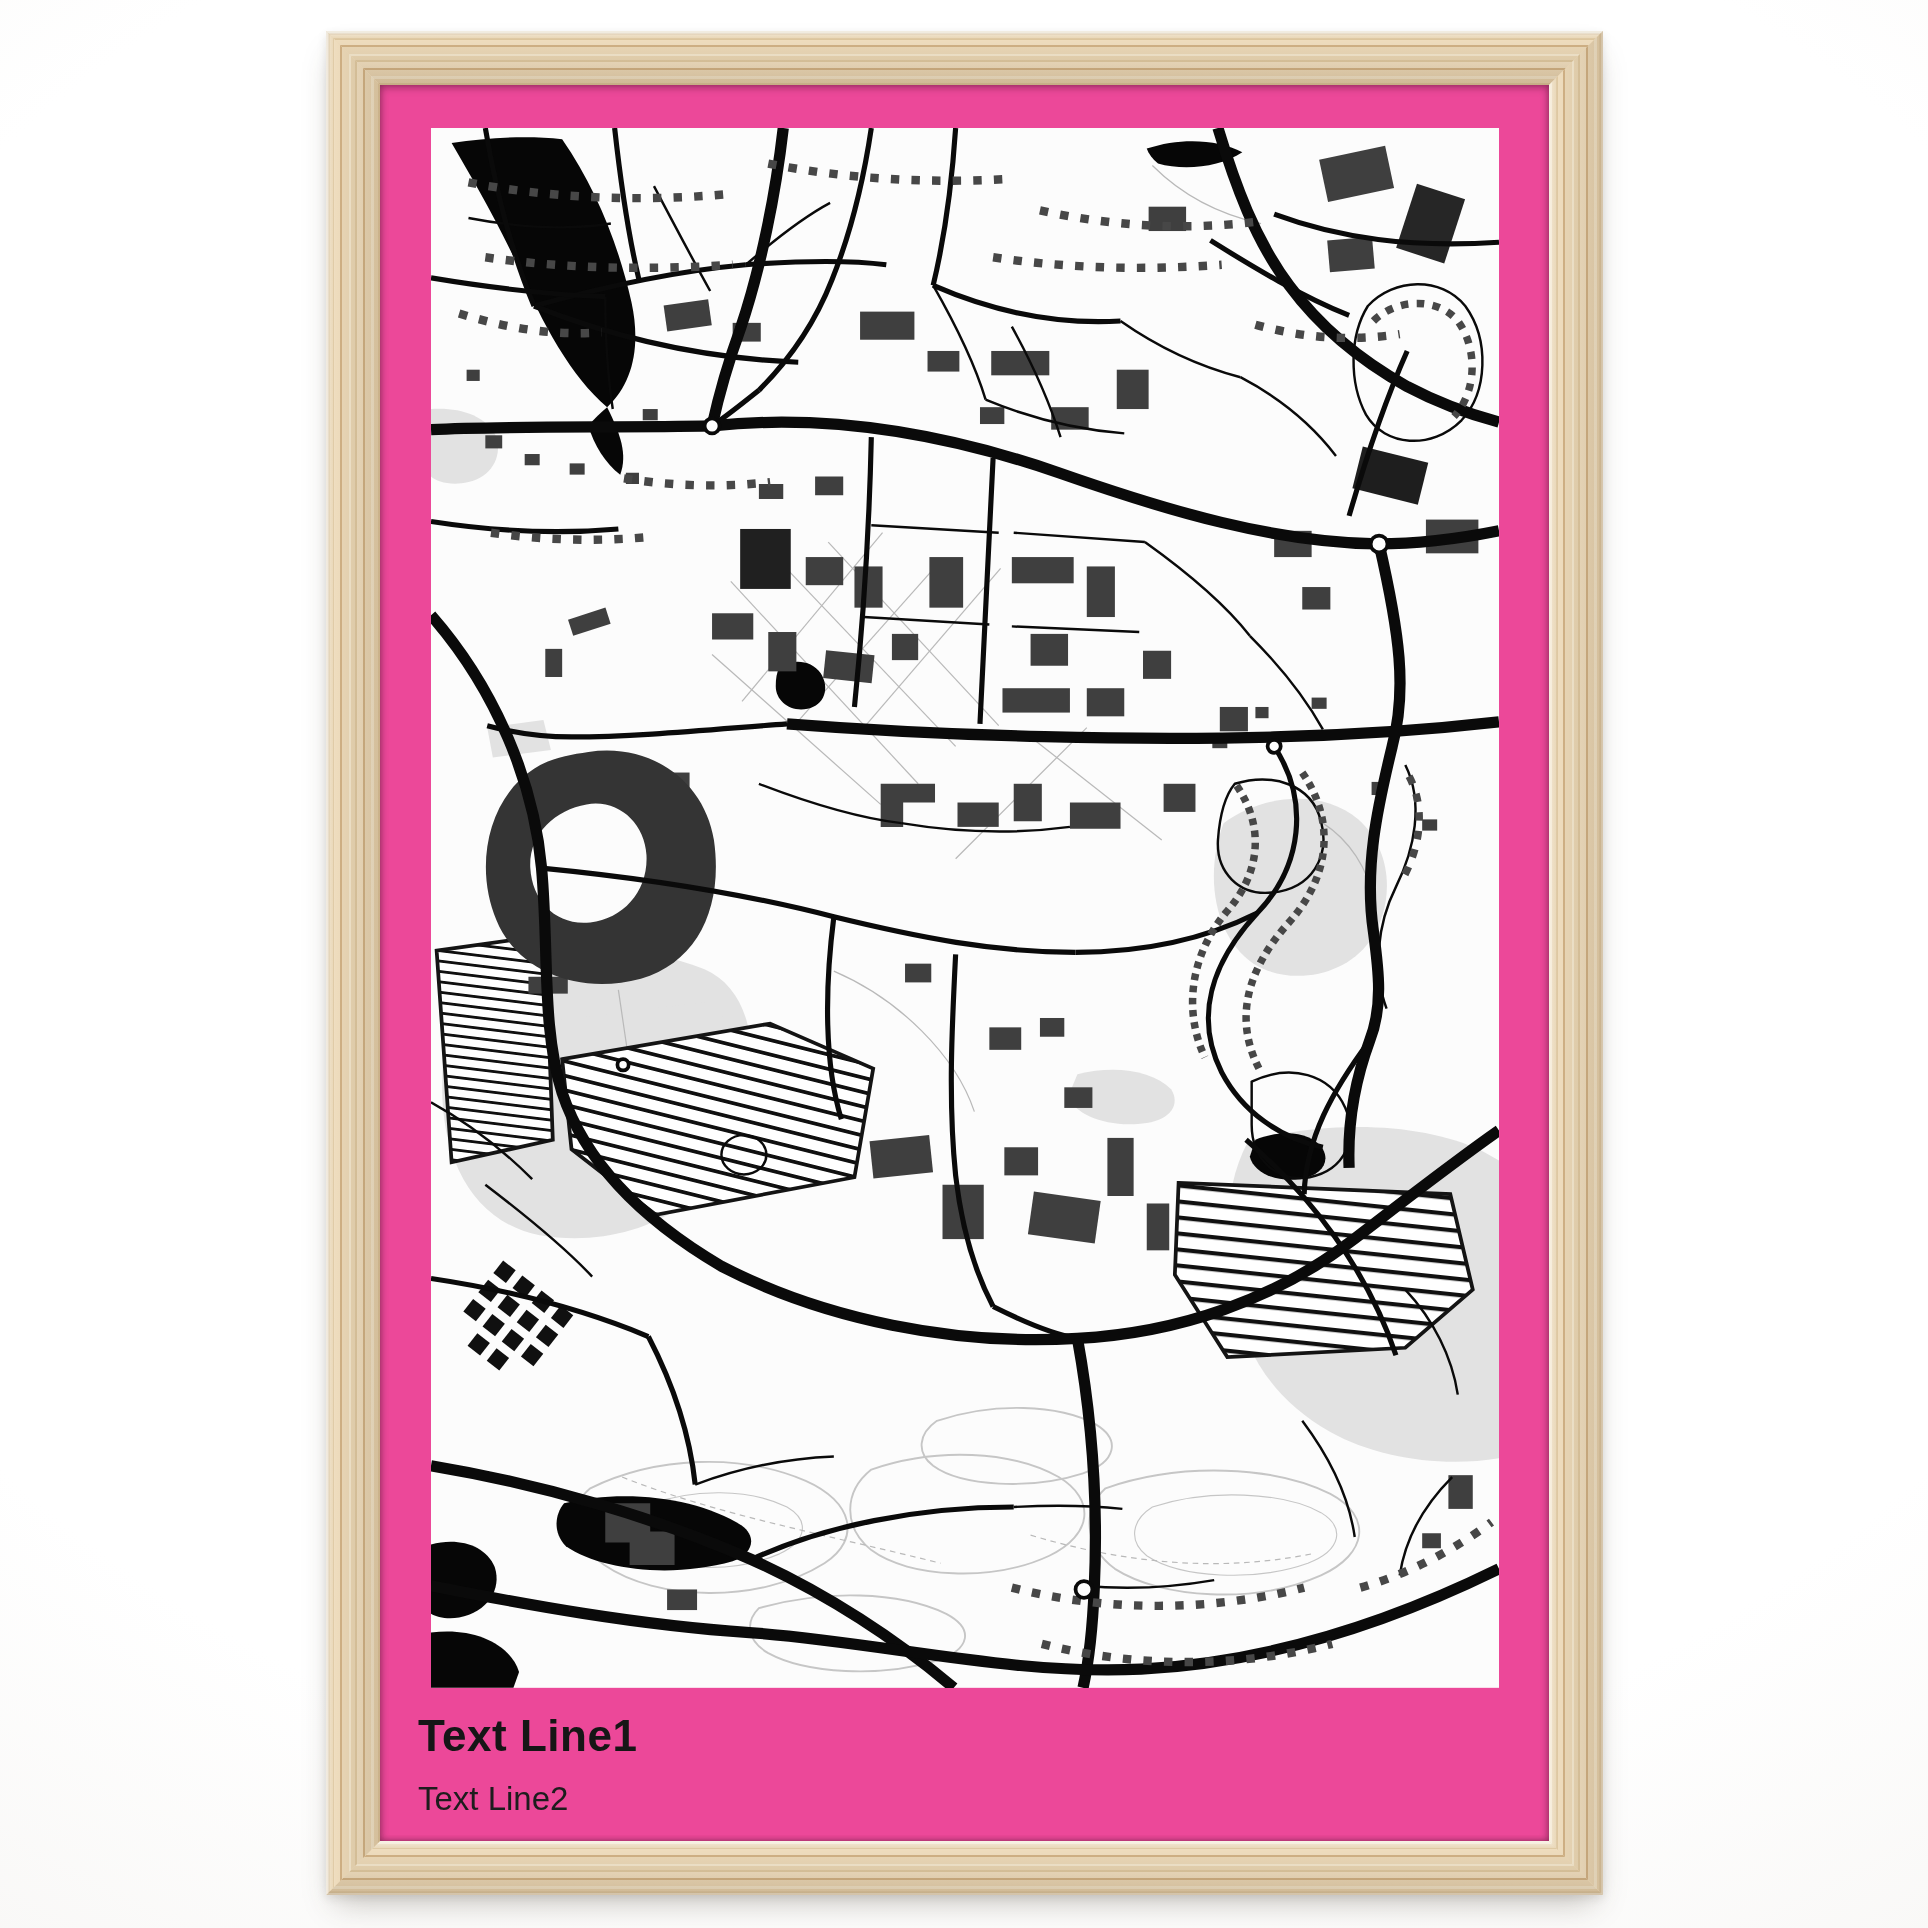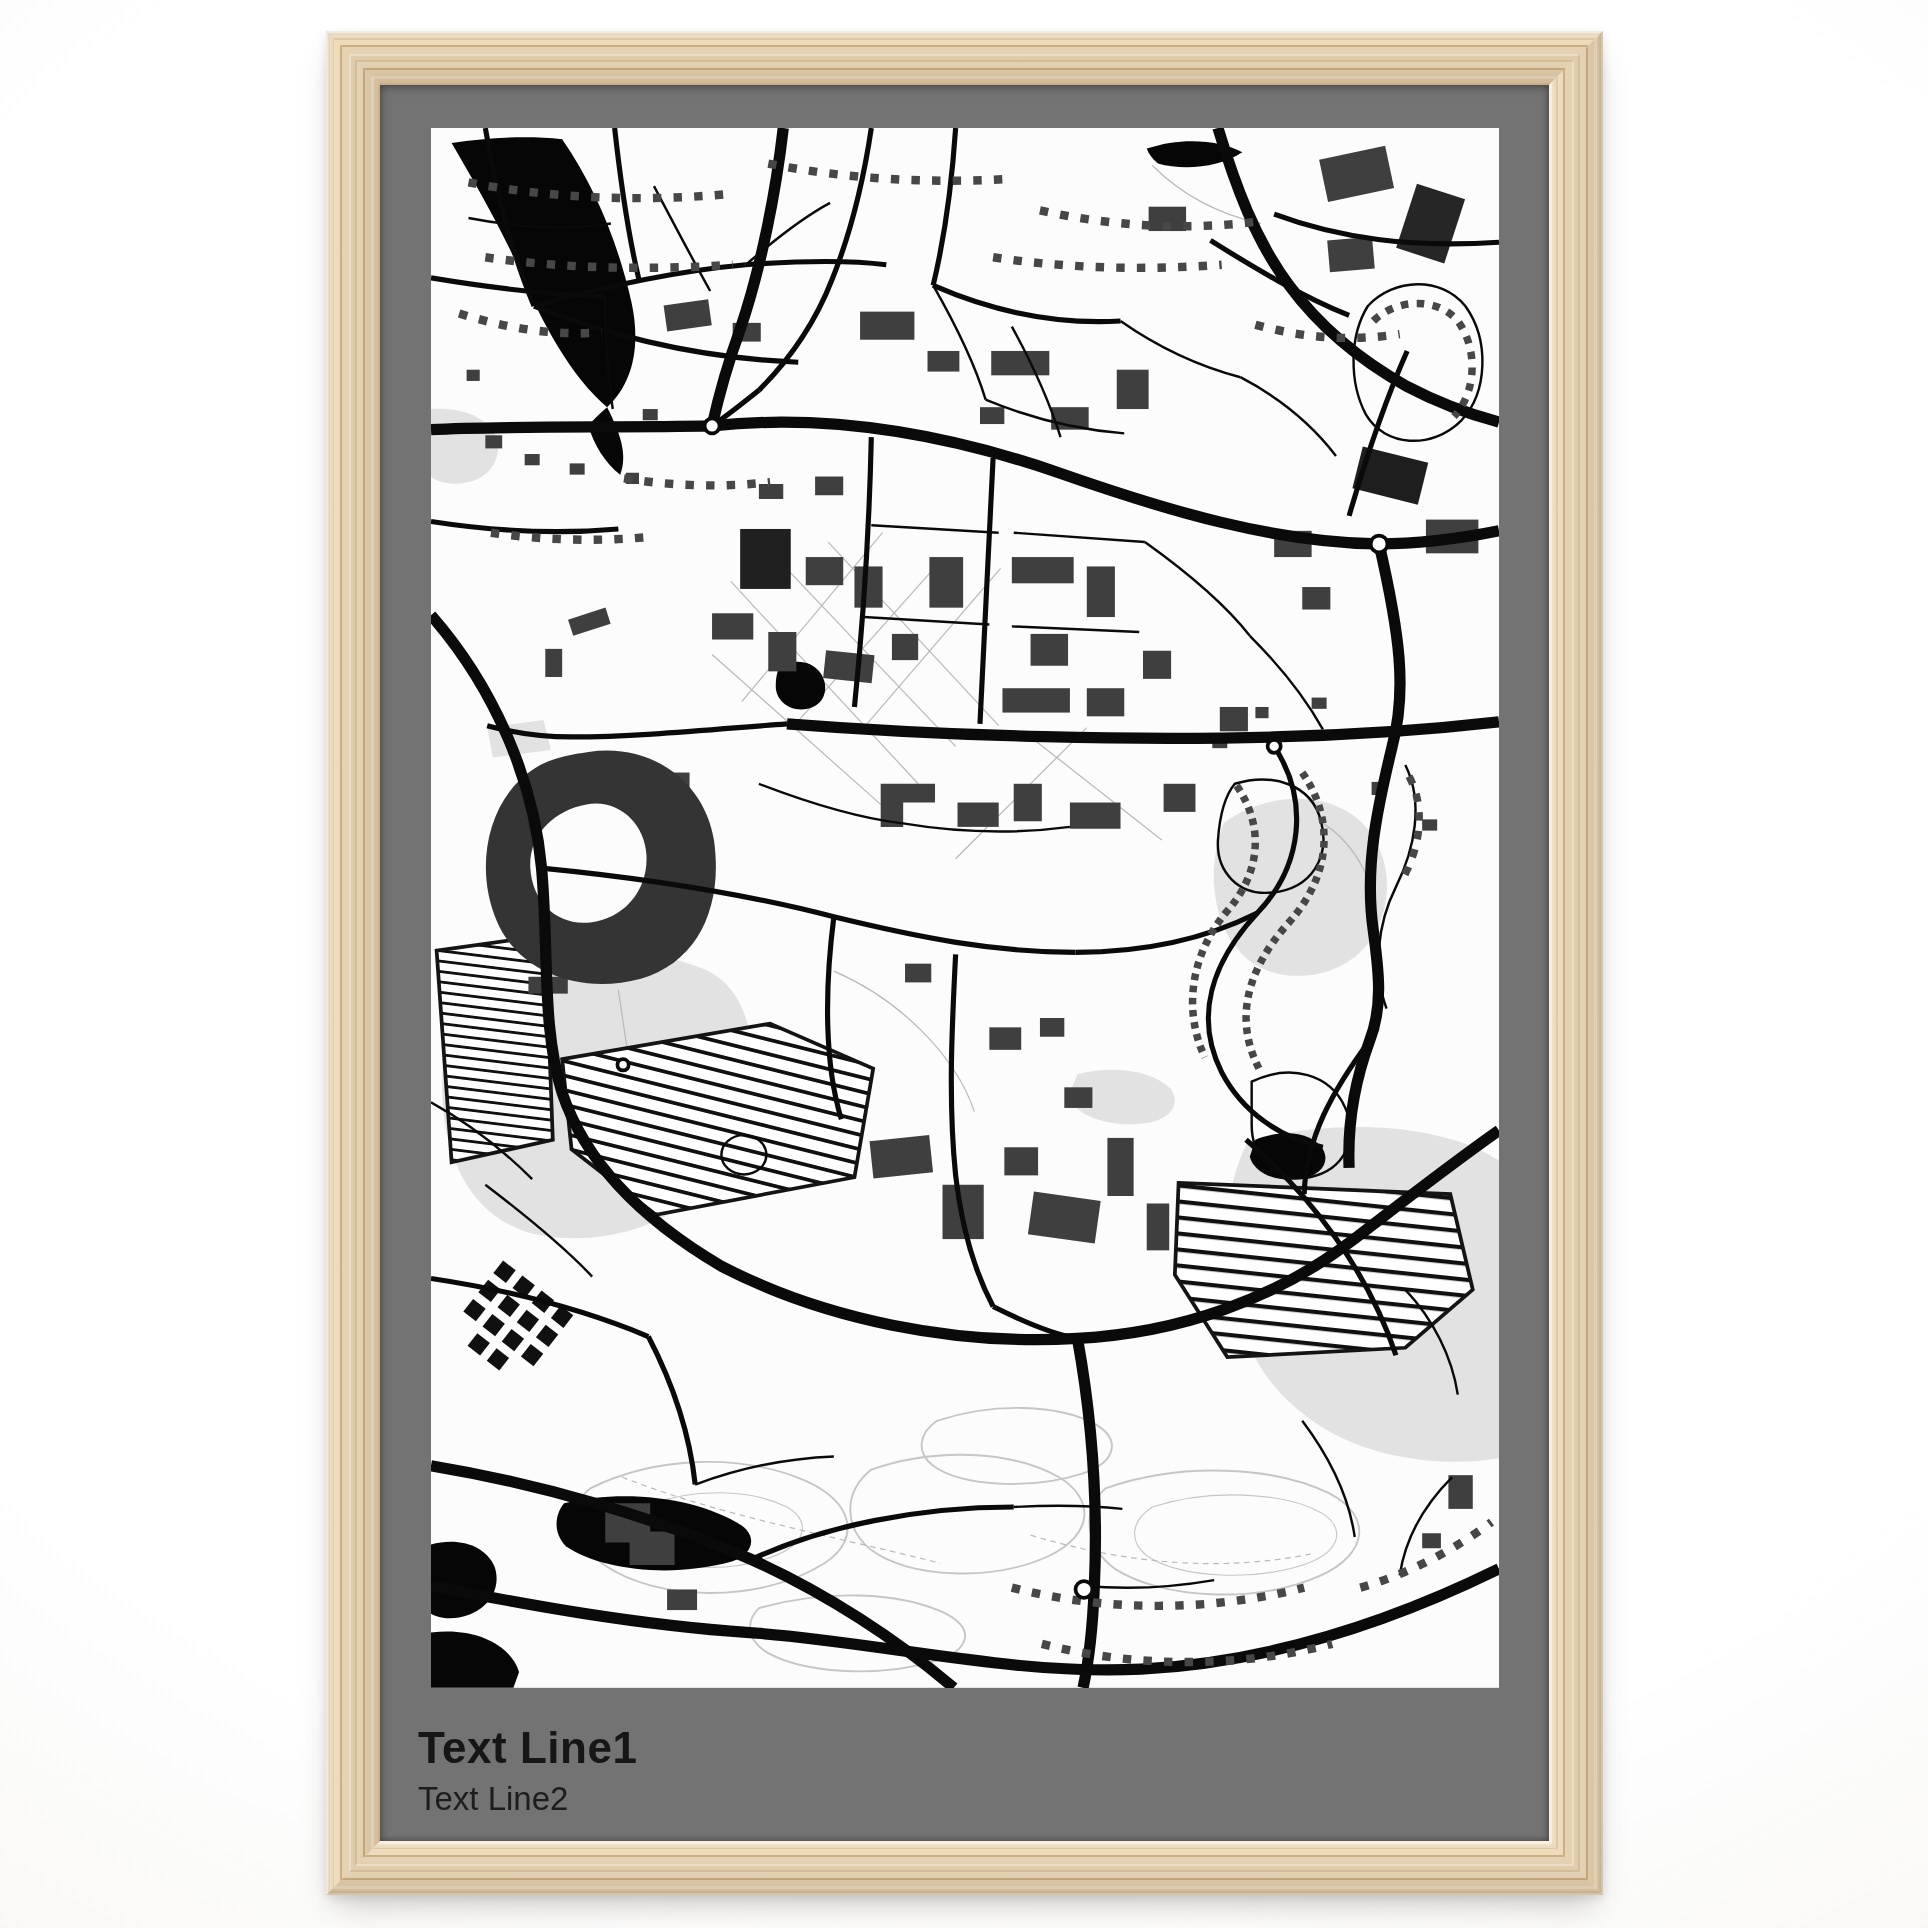--- a/index.html
+++ b/index.html
@@ -42,29 +42,29 @@
     clip-path:polygon(0 0,100% 54px,100% calc(100% - 54px),0 100%);}
   .f-right{right:0;top:0;width:54px;height:100%;
     clip-path:polygon(0 54px,100% 0,100% 100%,0 calc(100% - 54px));}
   .frame::after{
     content:"";position:absolute;inset:0;pointer-events:none;
     box-shadow:inset 0 0 0 1.9px rgba(255,255,255,.35), inset 0 0 0 3.8px rgba(121,85,45,.10);
   }
 
   
   .poster{
-    position:absolute;inset:54px;background:#737373;
+    position:absolute;inset:54px;background:#ec4899;
     box-shadow:inset 0 2.8px 8.5px rgba(0,0,0,.25), inset 0 -1.9px 5.6px rgba(0,0,0,.10),
                inset 2.8px 0 6.6px rgba(0,0,0,.10), inset -2.8px 0 6.6px rgba(0,0,0,.10);
   }
   .mapwrap{position:absolute;left:51px;top:43px;width:1068px;}
   .mapwrap svg{display:block;width:100%;height:auto;}
   .caption{position:absolute;left:38px;bottom:22.6px;color:#161616;}
   .caption .line1{font-size:44px;font-weight:700;letter-spacing:0.5px;line-height:1.1;}
-  .caption .line2{font-size:33px;font-weight:400;line-height:1.15;margin-top:8px;color:#1d1d1d;}
+  .caption .line2{font-size:33px;font-weight:400;line-height:1.15;margin-top:20px;color:#1d1d1d;}
 </style>
 </head>
 <body>
 
 <div class="scene">
   <div class="frame">
     <div class="strip grain-h f-top"></div>
     <div class="strip grain-h f-bottom"></div>
     <div class="strip grain-v f-left"></div>
     <div class="strip grain-v f-right"></div>

